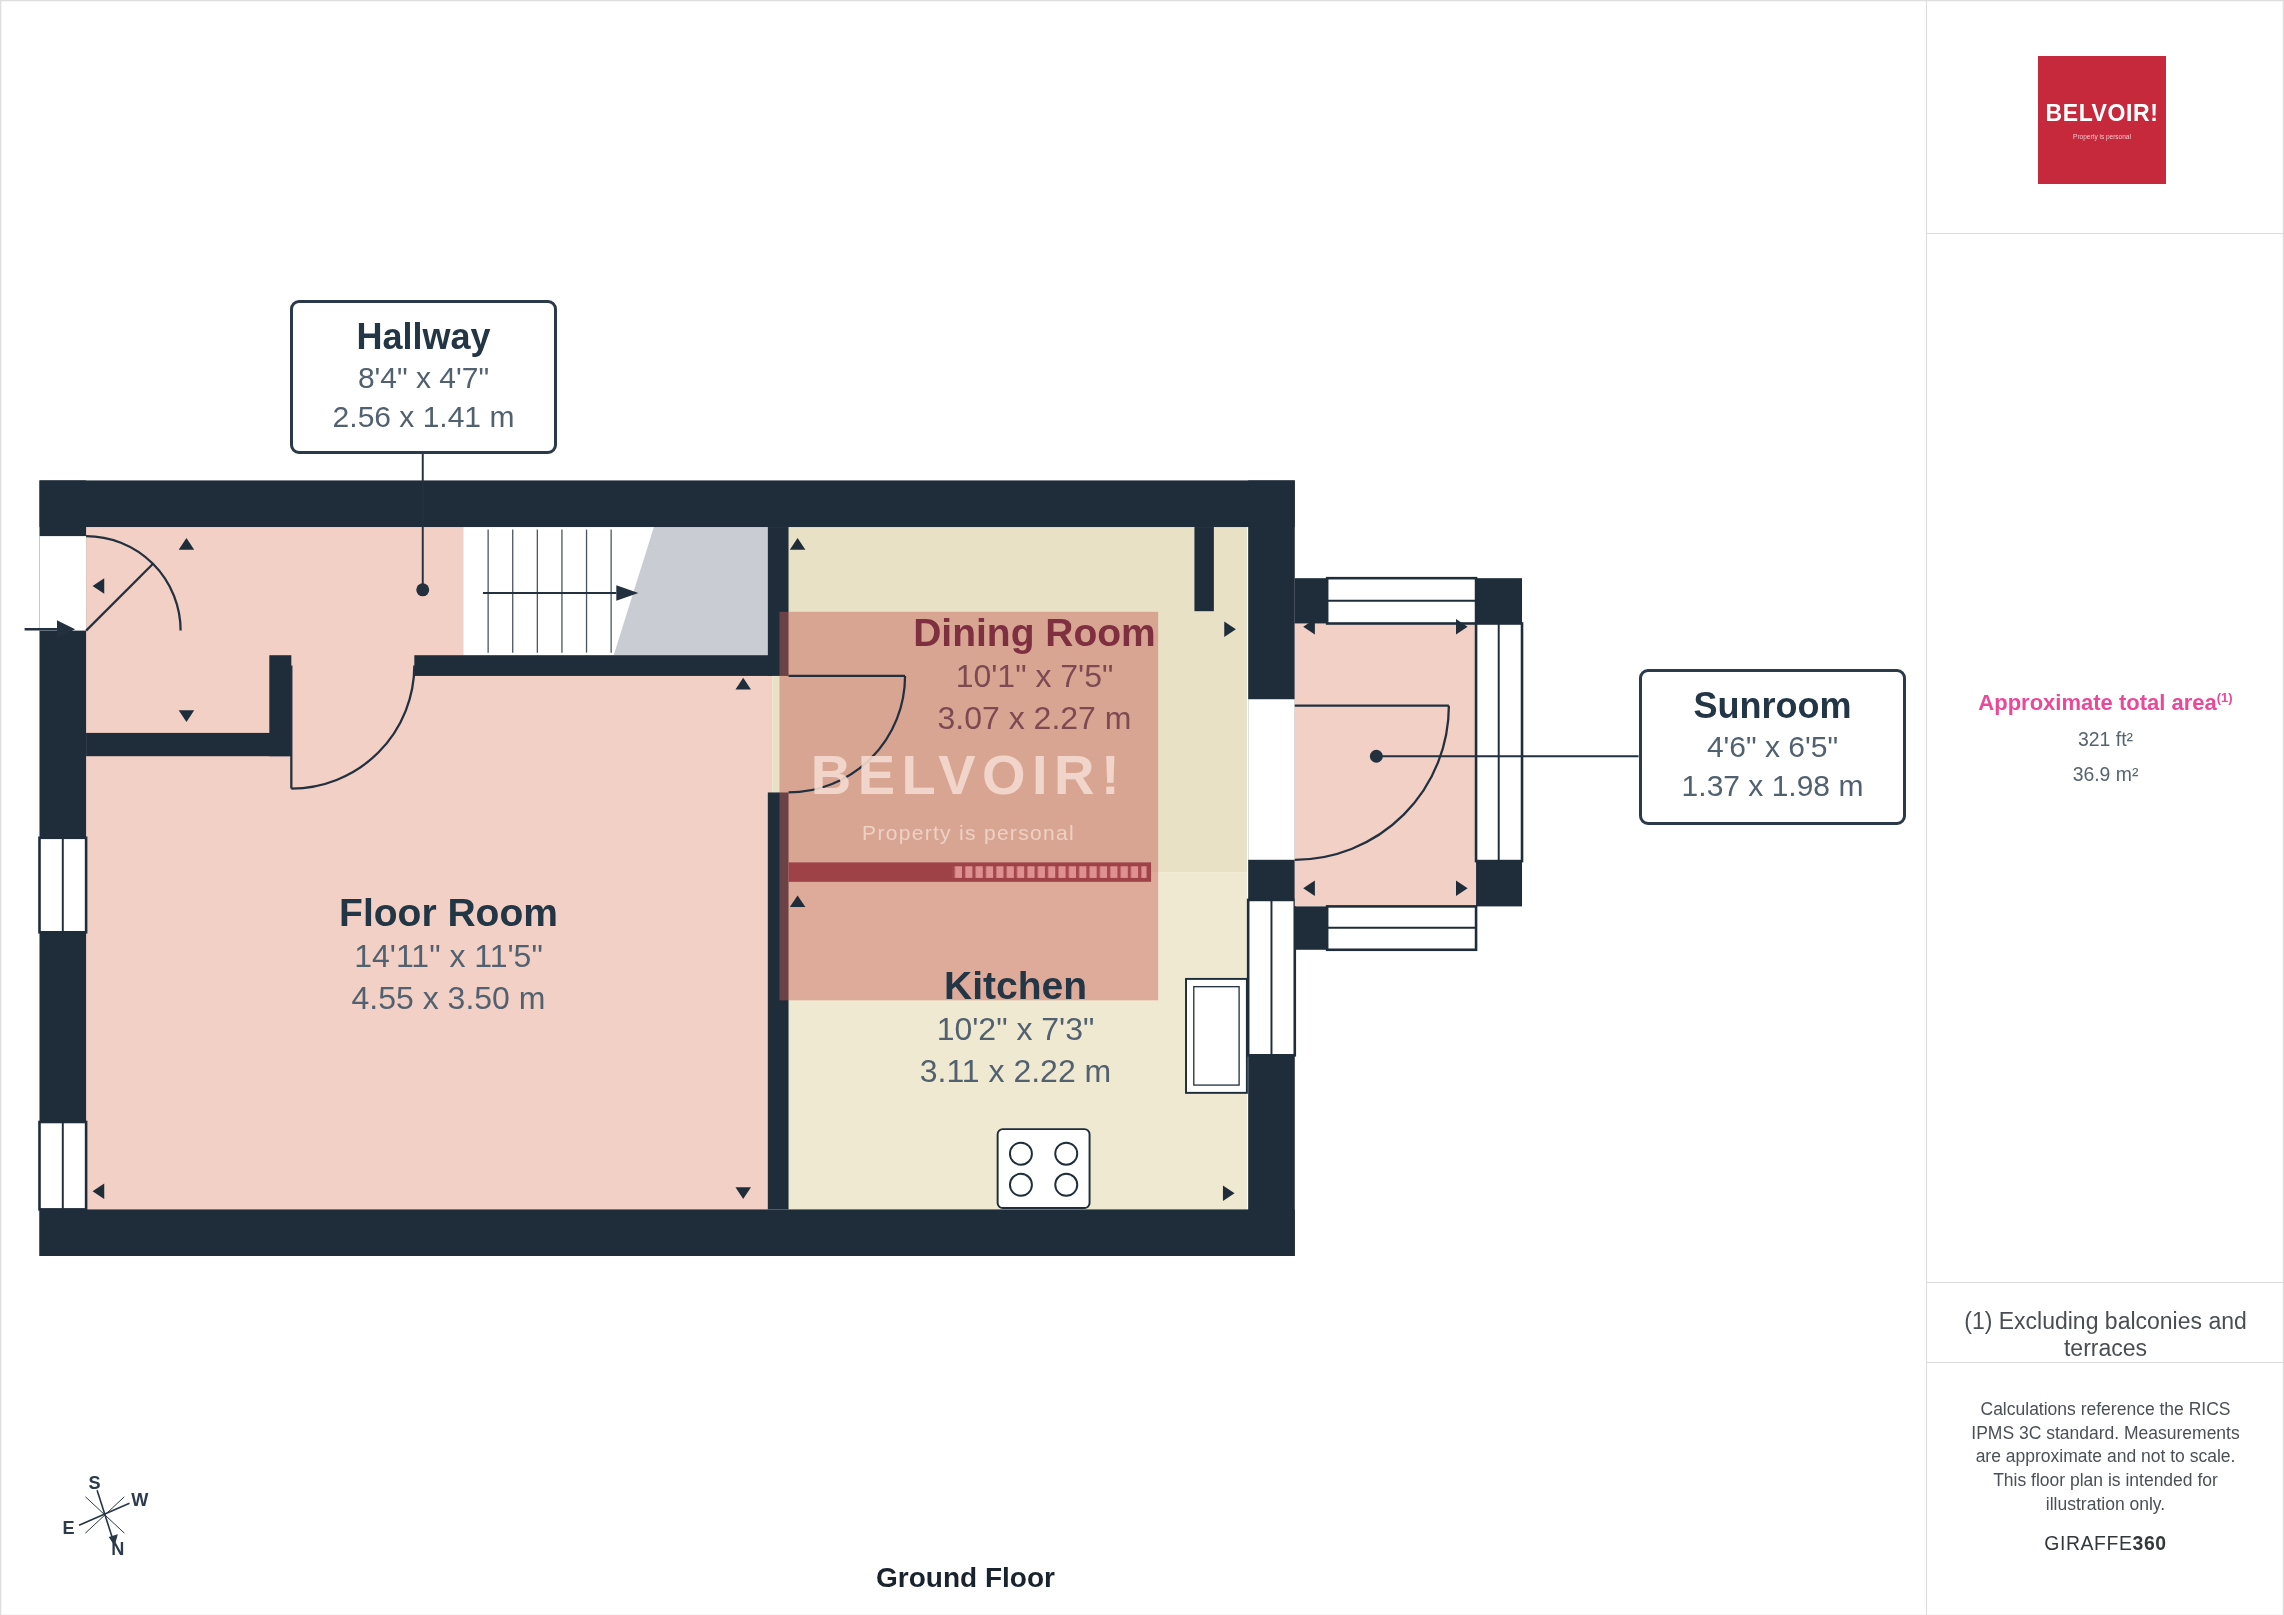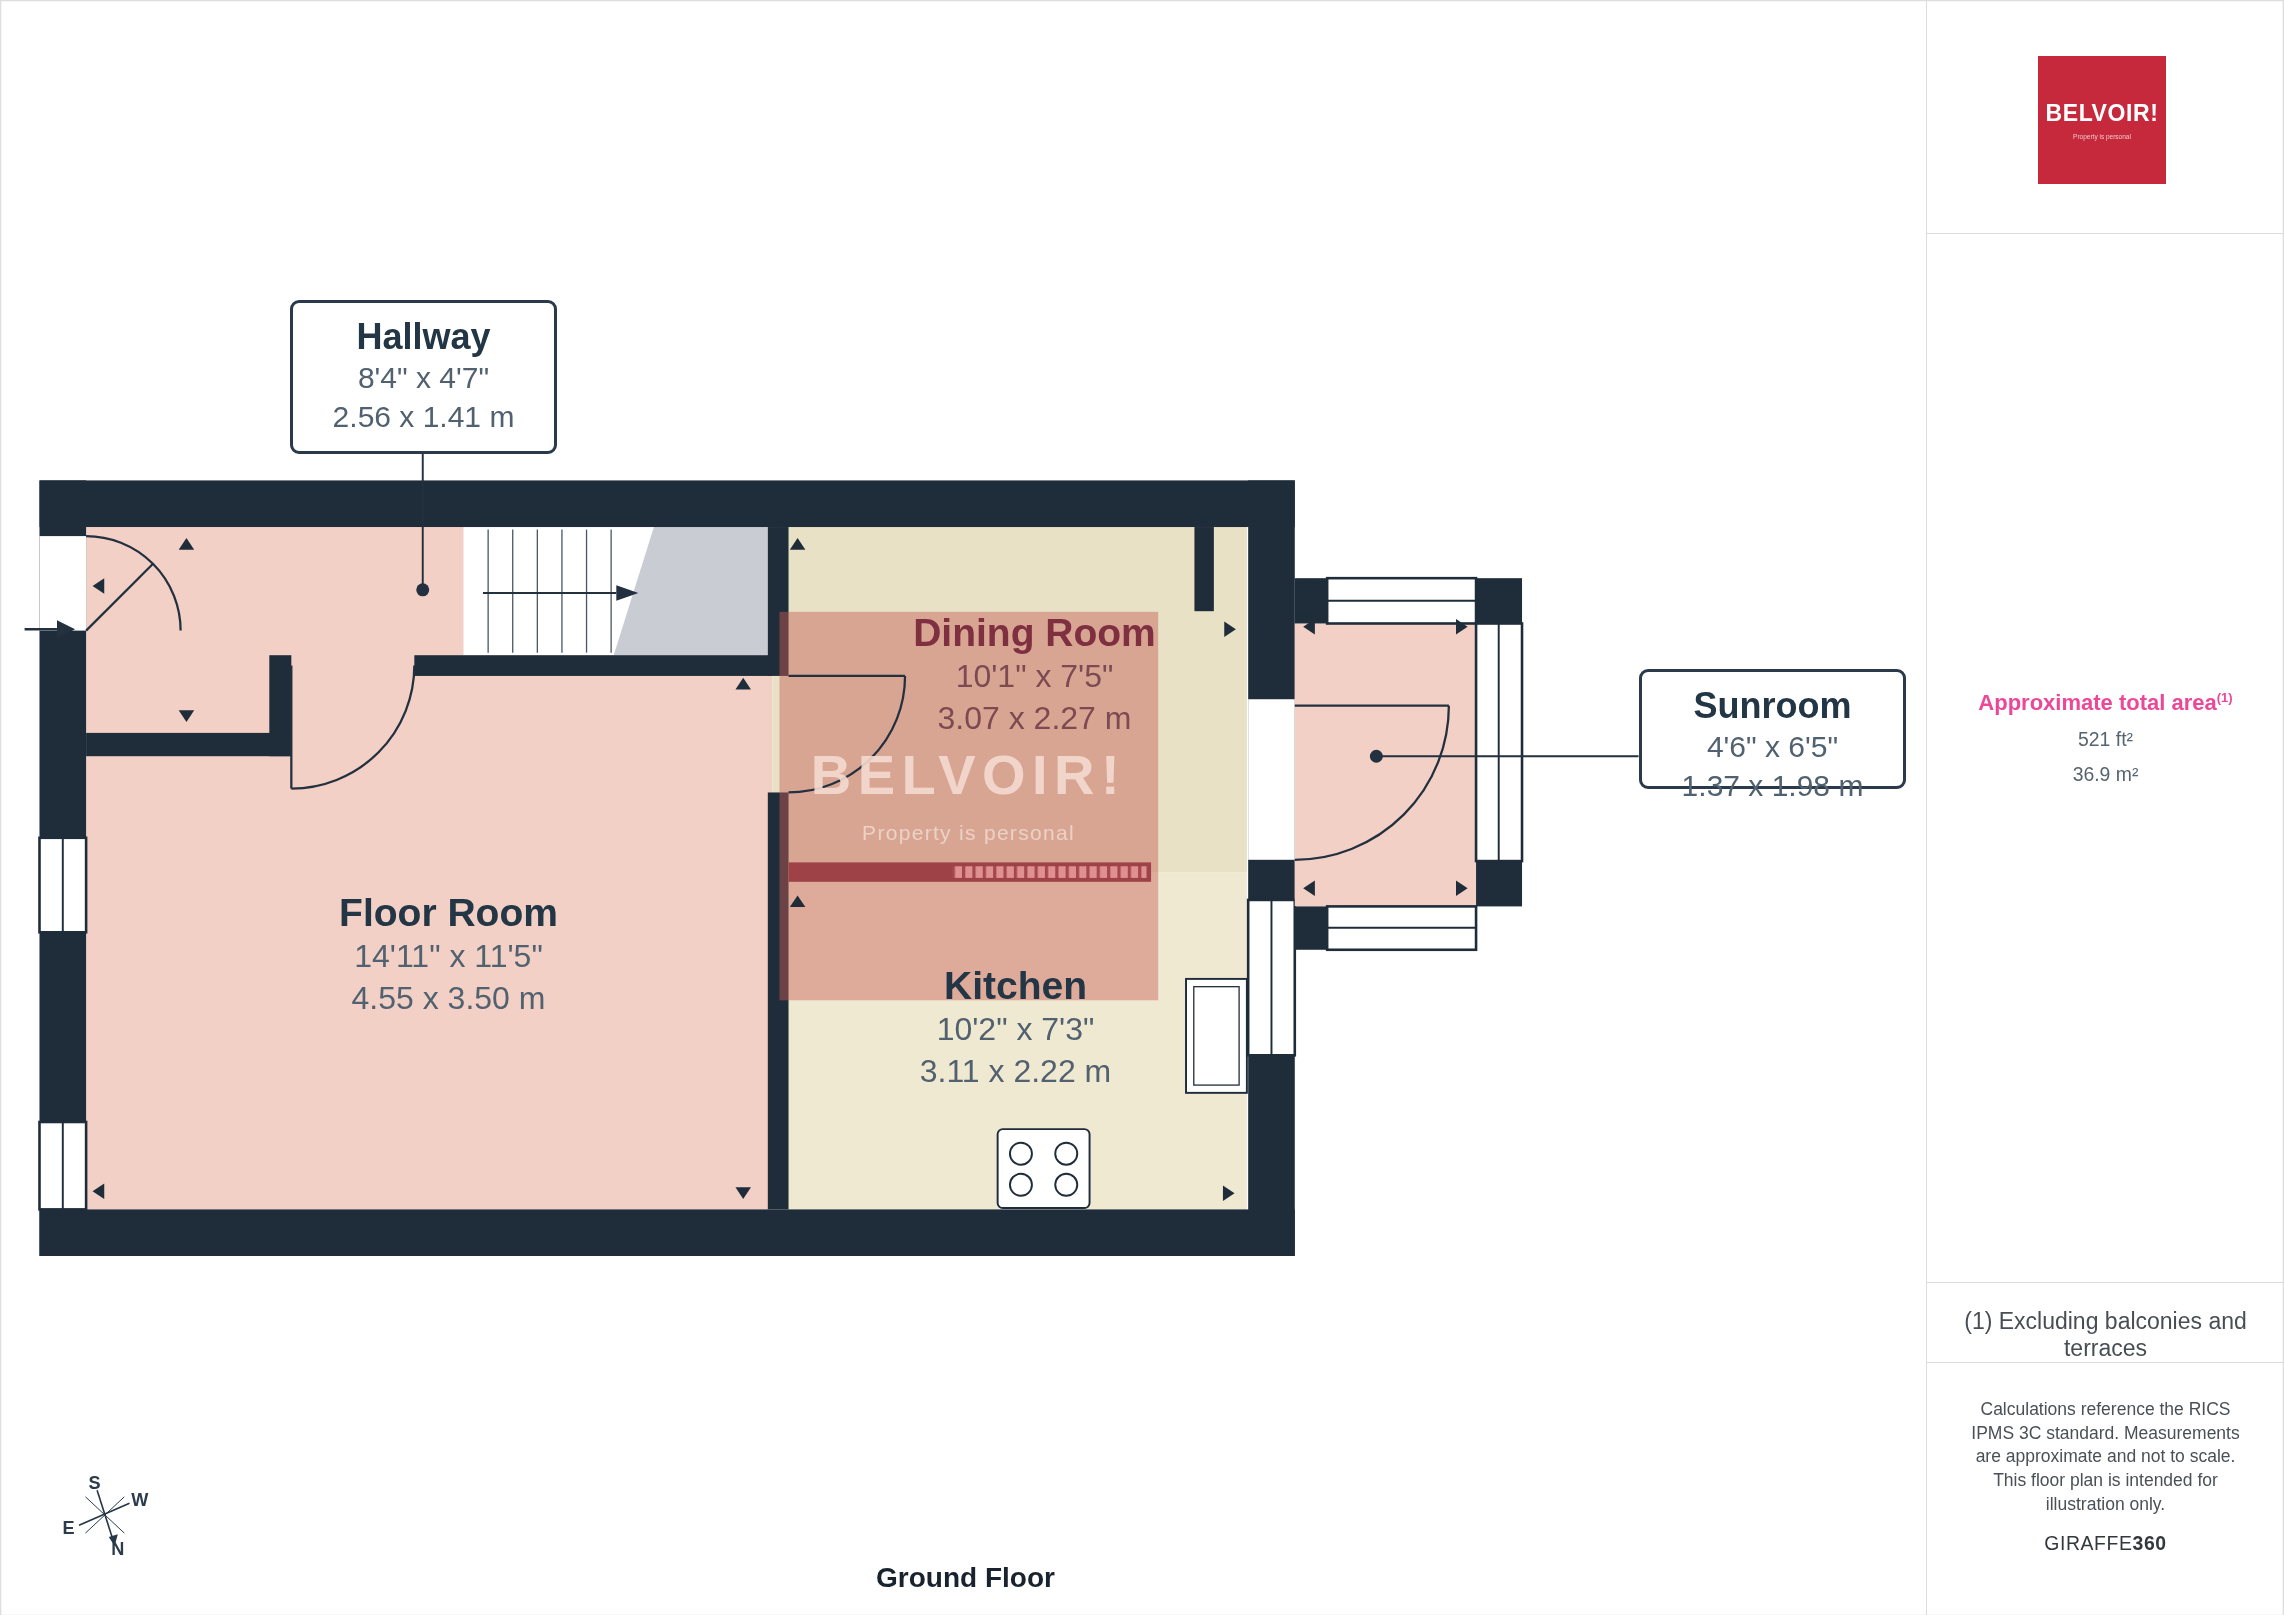--- a/index.html
+++ b/index.html
@@ -218,41 +218,41 @@
     <div class="room-dim">10'2" x 7'3"</div>
     <div class="room-dim">3.11 x 2.22 m</div>
   </div>
 
   <div class="callout" style="left:290px;top:300px;width:267px;height:154px;">
     <div class="room-name">Hallway</div>
     <div class="room-dim">8'4" x 4'7"</div>
     <div class="room-dim">2.56 x 1.41 m</div>
   </div>
 
-  <div class="callout" style="left:1639px;top:669px;width:267px;height:120px;">
+  <div class="callout" style="left:1639px;top:669px;width:267px;height:156px;">
     <div class="room-name">Sunroom</div>
     <div class="room-dim">4'6" x 6'5"</div>
     <div class="room-dim">1.37 x 1.98 m</div>
   </div>
 
   <div class="floor-label">Ground Floor</div>
 
   <div class="sidebar">
     <div class="logo">
       <div class="logo-text">BELVOIR!</div>
       <div class="logo-tagline">Property is personal</div>
     </div>
 
     <div class="hline" style="top:233px;"></div>
 
     <div class="area-block">
       <div class="area-title">
         <span>Approximate total area</span><sup>(1)</sup>
       </div>
-      <div class="area-val">521 ft²</div>
+      <div class="area-val">321 ft²</div>
       <div class="area-val">36.9 m²</div>
     </div>
 
     <div class="hline" style="top:1282px;"></div>
 
     <div class="side-note">(1) Excluding balconies and terraces</div>
 
     <div class="hline" style="top:1362px;"></div>
 
     <div class="disclaimer">Calculations reference the RICS IPMS 3C standard. Measurements are approximate and not to scale. This floor plan is intended for illustration only.</div>

